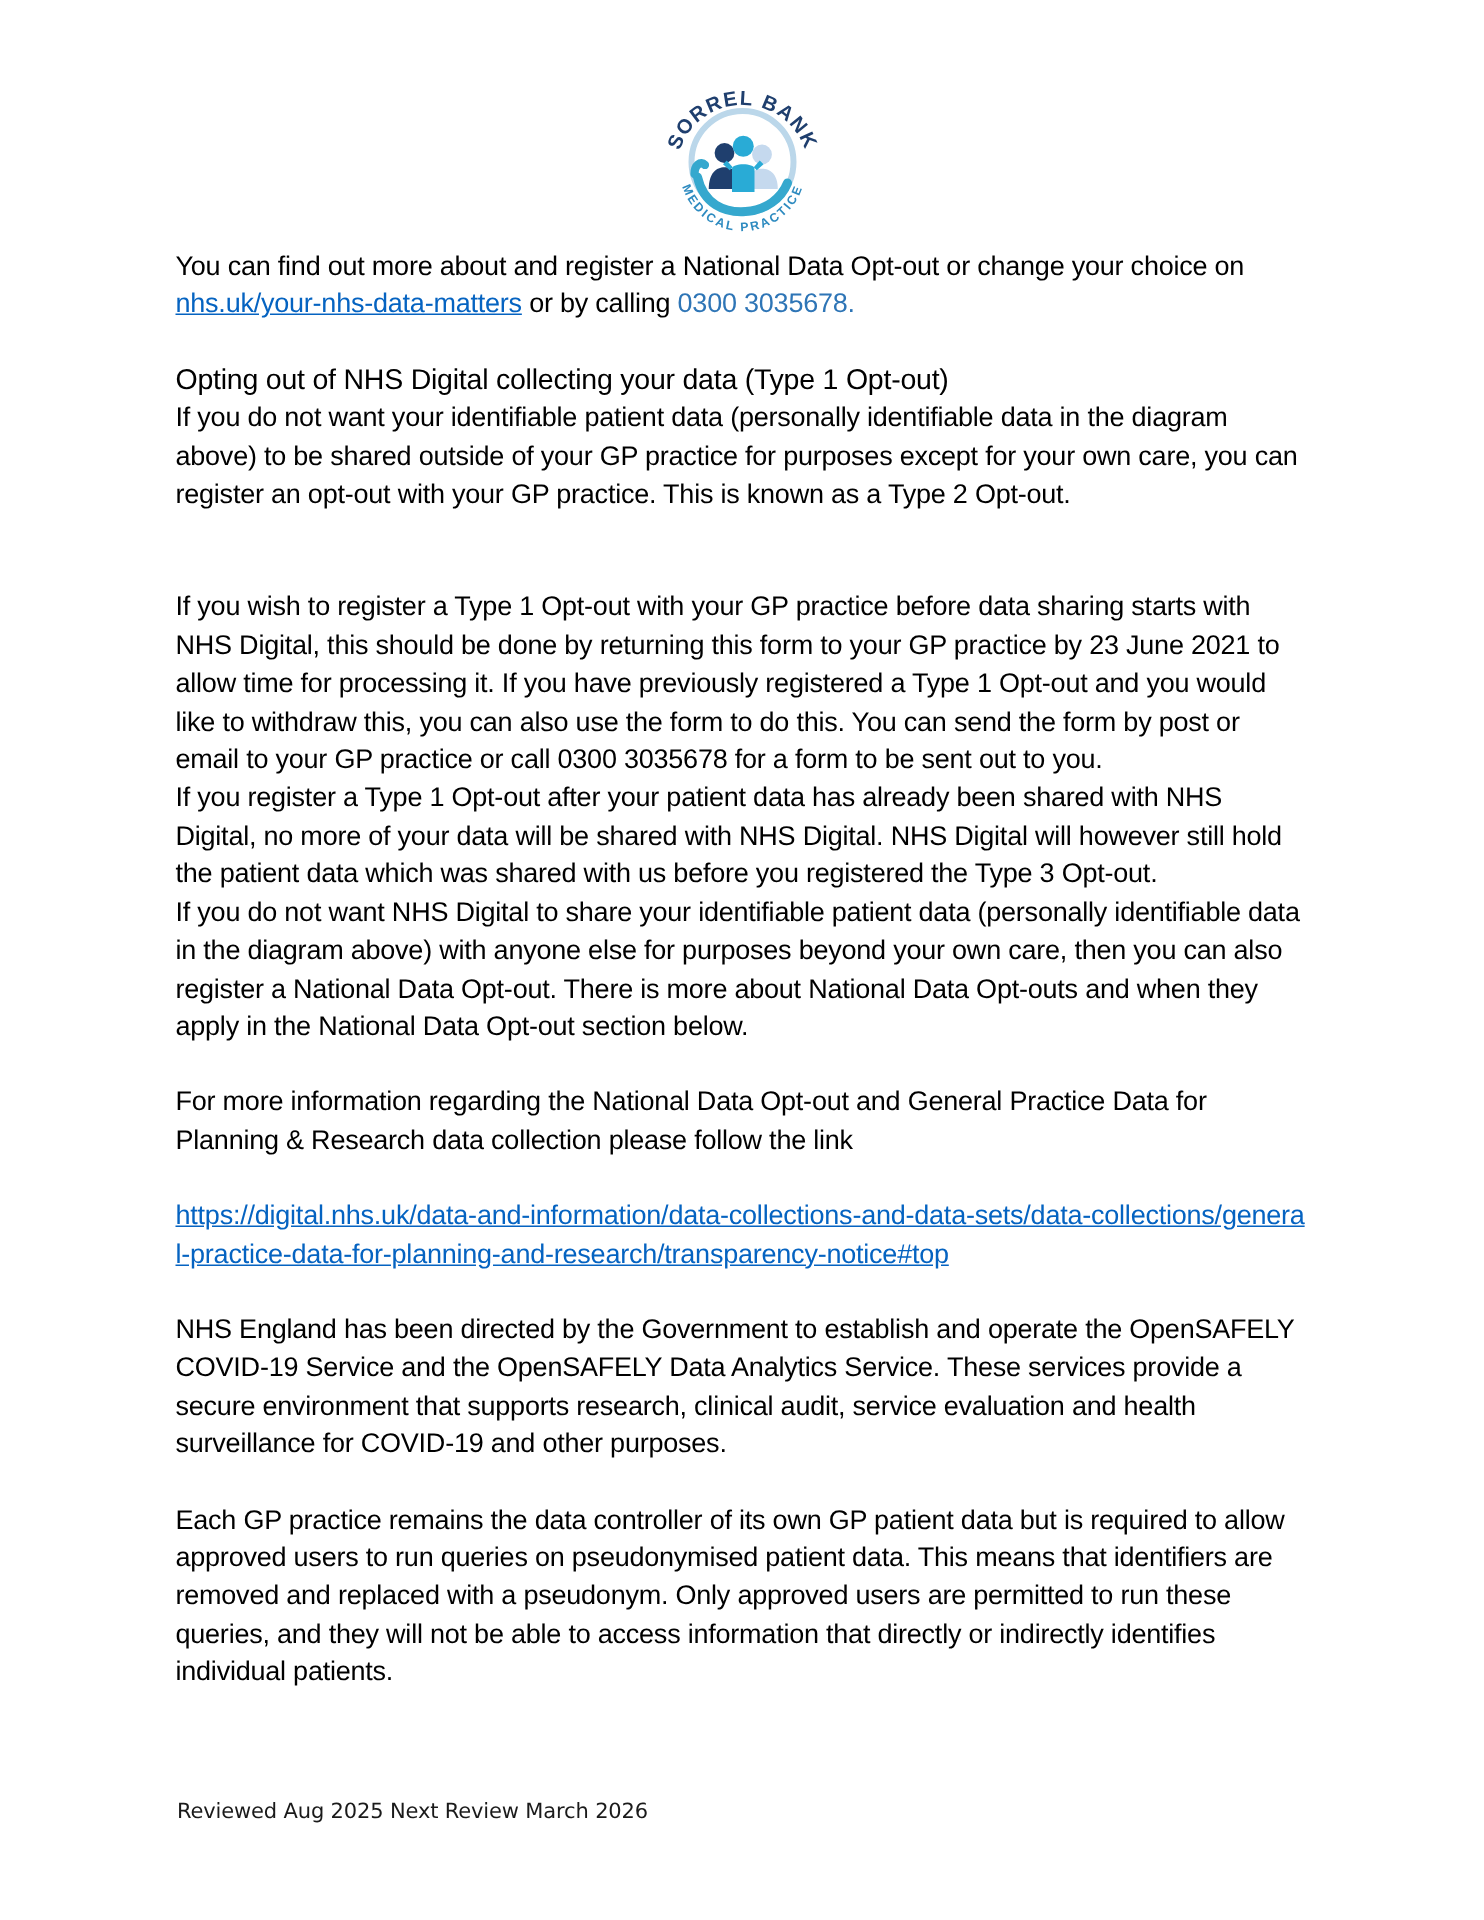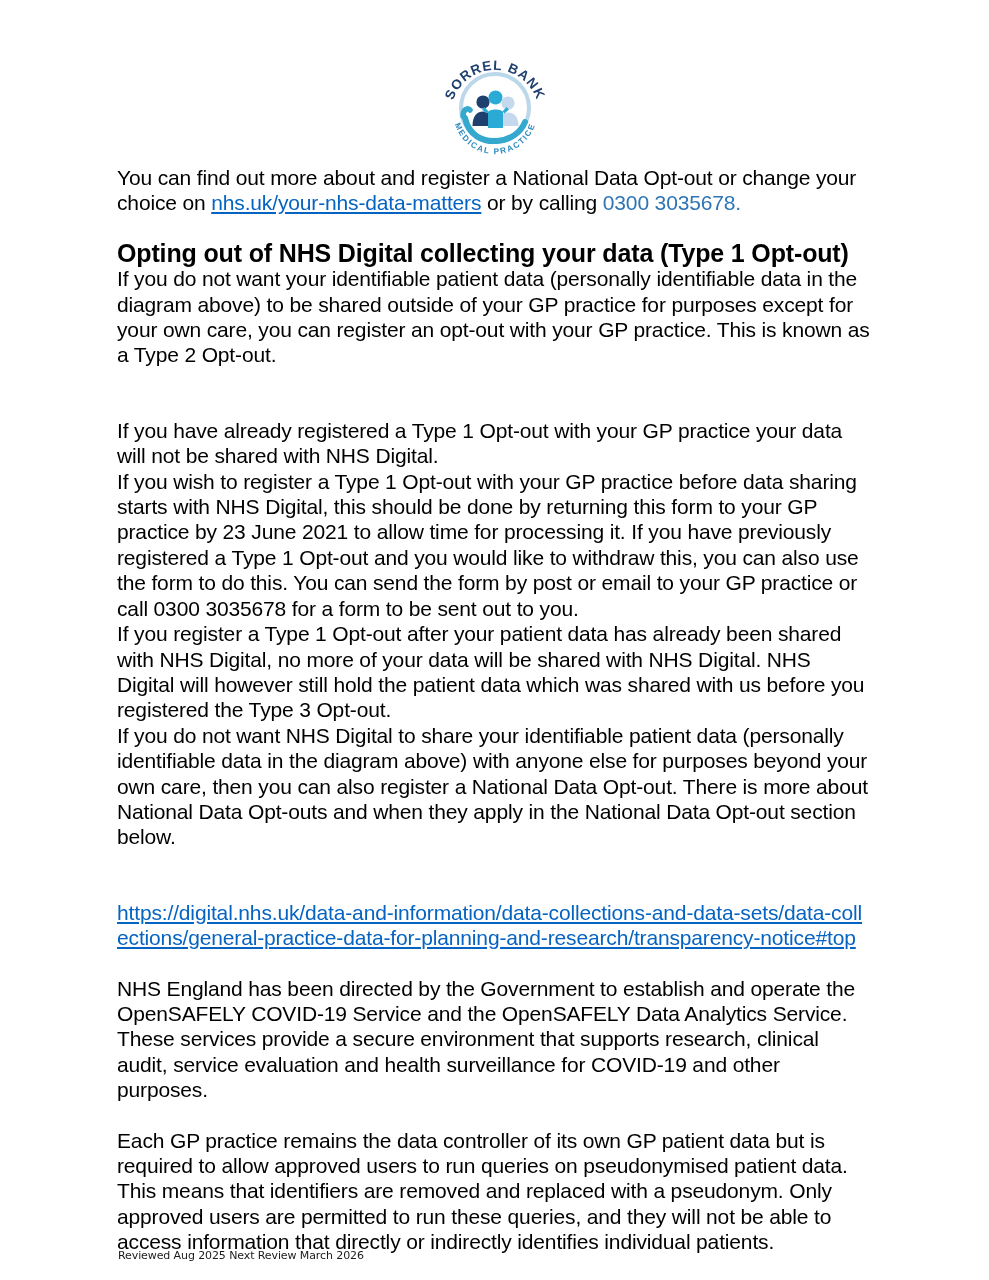--- a/index.html
+++ b/index.html
@@ -42,35 +42,35 @@
   
   .content {
     position: absolute;
     left: 117px;
     top: 165px;
     width: 756px;
   }
 
   p.para {
     margin: 0 0 0 0;
-    font-size: 21px;
+    font-size: 18px;
     line-height: 25.4px;
     color: #000000;
     letter-spacing: -0.15px;
     word-spacing: 0px;
   }
   .gap {
     height: 25px;
   }
 
   h2.heading {
     margin: 0;
-    font-size: 25px;
+    font-size: 19px;
     line-height: 25.4px;
-    font-weight: bold;
+    font-weight: normal;
     color: #000000;
     letter-spacing: -0.15px;
   }
 
   a.link {
     color: #0563C1;
     text-decoration: underline;
   }
   span.tel {
     color: #2E75B6;
@@ -80,25 +80,24 @@
     color: #0563C1;
     text-decoration: underline;
     word-break: break-all;
   }
 
   .footer {
     position: absolute;
     left: 118px;
     top: 1198px;
     font-family: "DejaVu Sans", sans-serif;
-    font-size: 11px;
+    font-size: 14px;
     line-height: 20px;
     color: #1a1a1a;
     letter-spacing: -0.1px;
-    margin-top: 48px;
   }
 </style>
 </head>
 <body>
 
 <div class="page">
 
   <div class="logo-wrap">
     <div class="logo">
       <svg width="112" height="104" viewBox="0 0 112 104" xmlns="http://www.w3.org/2000/svg">
@@ -142,27 +141,27 @@
 
     <h2 class="heading">Opting out of NHS Digital collecting your data (Type 1 Opt-out)</h2>
 
     <p class="para">If you do not want your identifiable patient data (personally identifiable data in the diagram above) to be shared outside of your GP practice for purposes except for your own care, you can register an opt-out with your GP practice. This is known as a Type 2 Opt-out.</p>
 
     <div class="gap"></div>
 
 
     <div class="gap"></div>
 
-    <p class="para">If you have already registered a Type 1 Opt-out with your GP practice your data will not be shared with NHS Digital.</p>
     <p class="para">If you wish to register a Type 1 Opt-out with your GP practice before data sharing starts with NHS Digital, this should be done by returning this form to your GP practice by 23 June 2021 to allow time for processing it. If you have previously registered a Type 1 Opt-out and you would like to withdraw this, you can also use the form to do this. You can send the form by post or email to your GP practice or call 0300 3035678 for a form to be sent out to you.</p>
     <p class="para">If you register a Type 1 Opt-out after your patient data has already been shared with NHS Digital, no more of your data will be shared with NHS Digital. NHS Digital will however still hold the patient data which was shared with us before you registered the Type 3 Opt-out.</p>
     <p class="para">If you do not want NHS Digital to share your identifiable patient data (personally identifiable data in the diagram above) with anyone else for purposes beyond your own care, then you can also register a National Data Opt-out. There is more about National Data Opt-outs and when they apply in the National Data Opt-out section below.</p>
 
     <div class="gap"></div>
 
+    <p class="para">For more information regarding the National Data Opt-out and General Practice Data for Planning &amp; Research data collection please follow the link</p>
 
     <div class="gap"></div>
 
     <p class="para"><a class="urlblock" href="#">https://digital.nhs.uk/data-and-information/data-collections-and-data-sets/data-collections/general-practice-data-for-planning-and-research/transparency-notice#top</a></p>
 
     <div class="gap"></div>
 
 
     <p class="para">NHS England has been directed by the Government to establish and operate the OpenSAFELY COVID-19 Service and the OpenSAFELY Data Analytics Service. These services provide a secure environment that supports research, clinical audit, service evaluation and health surveillance for COVID-19 and other purposes.</p>
 

